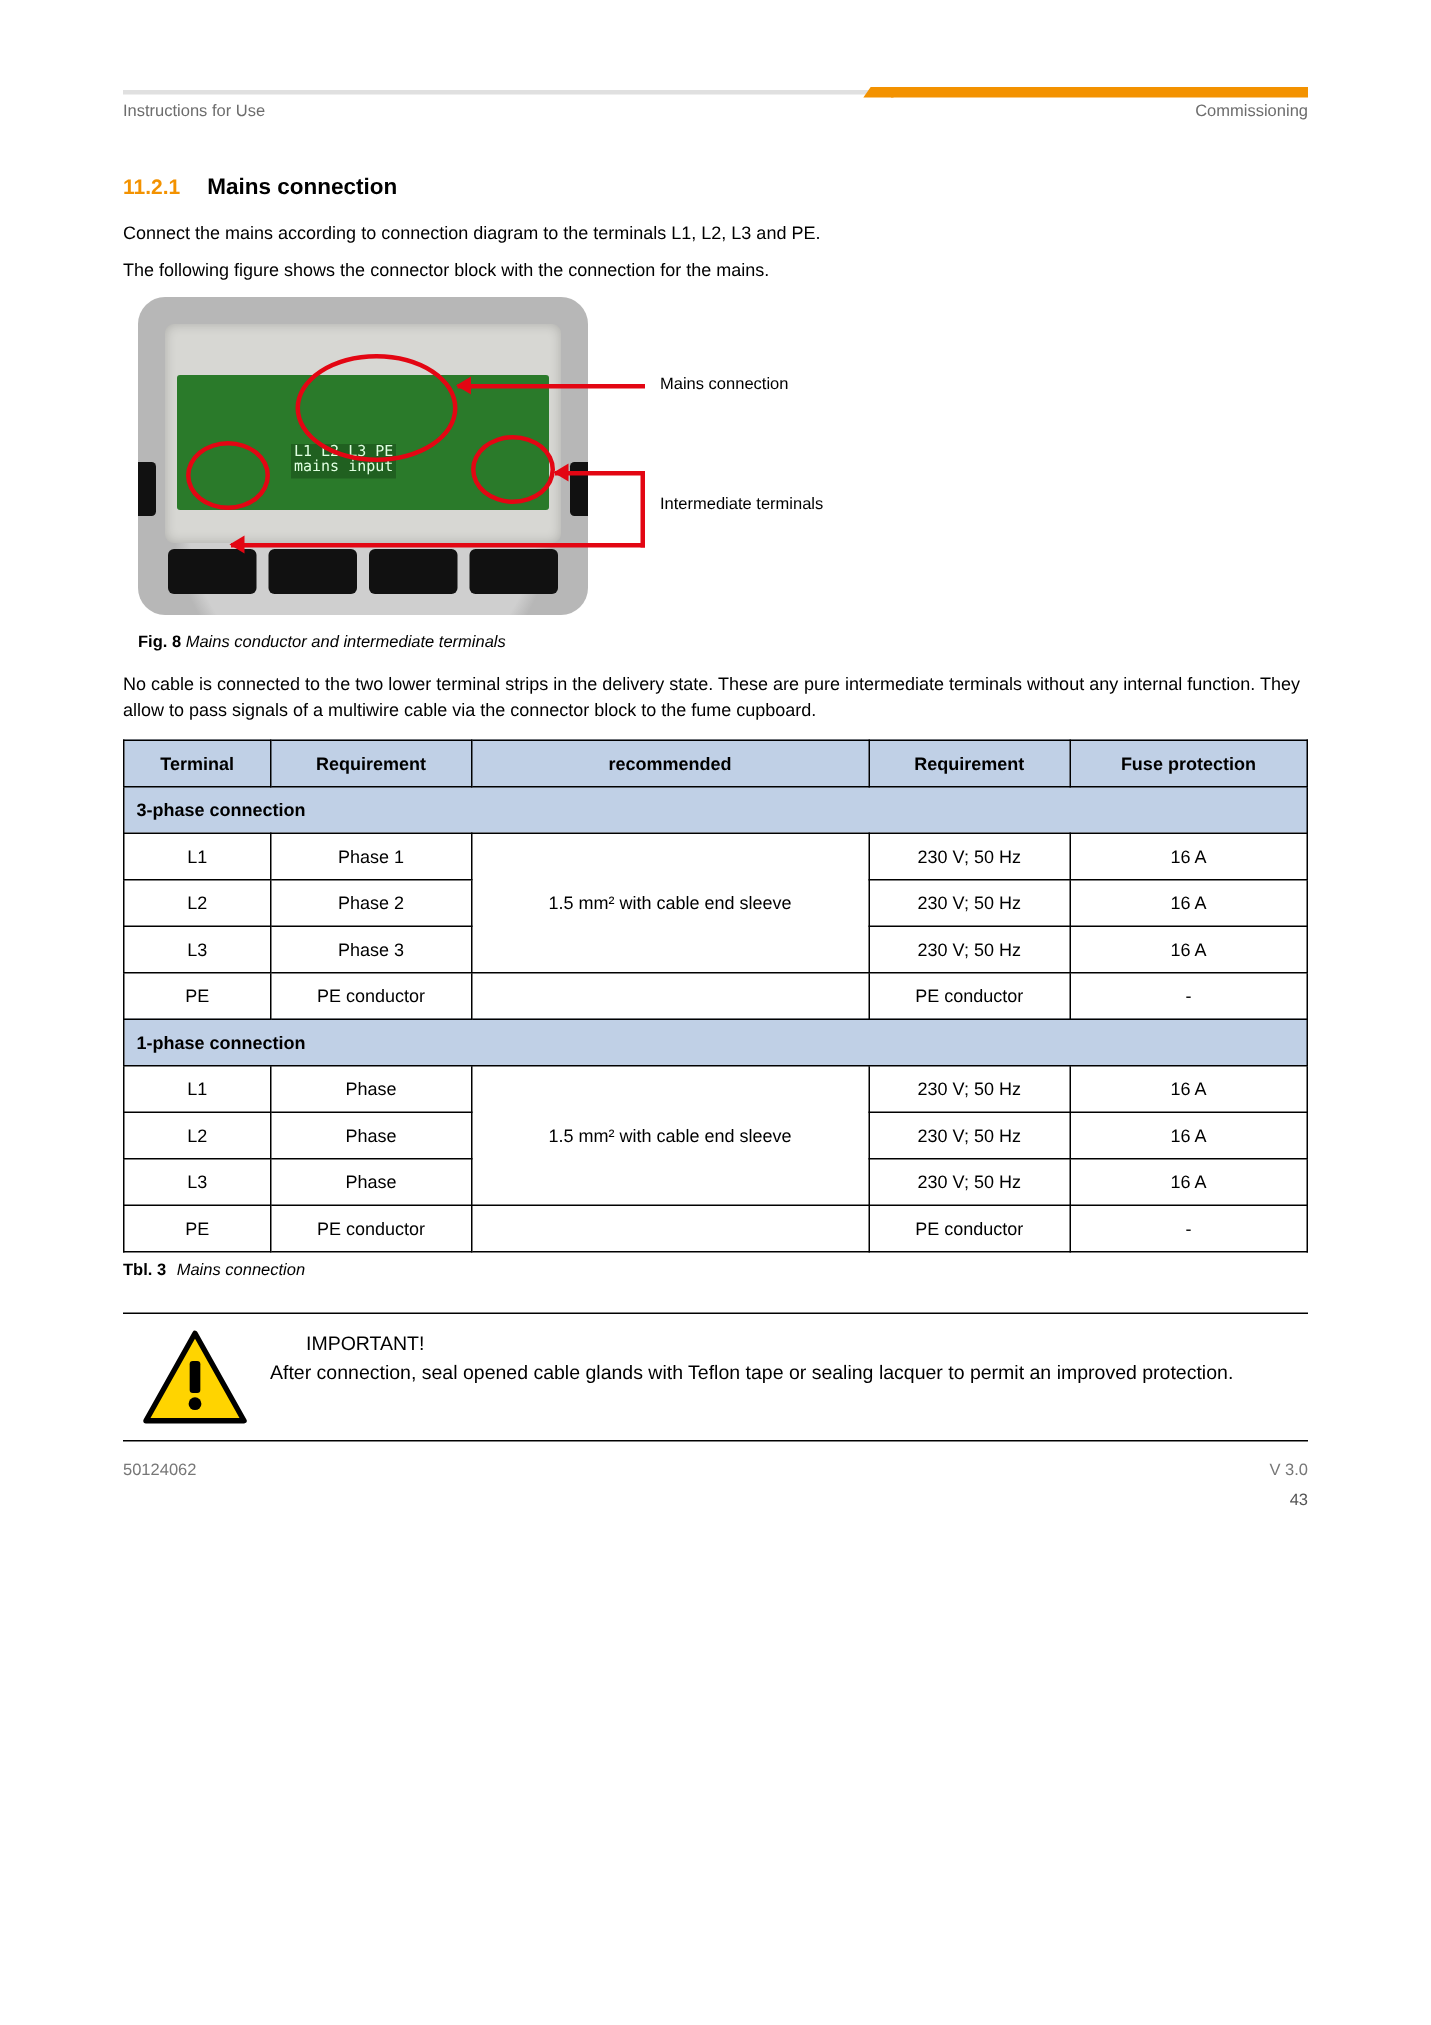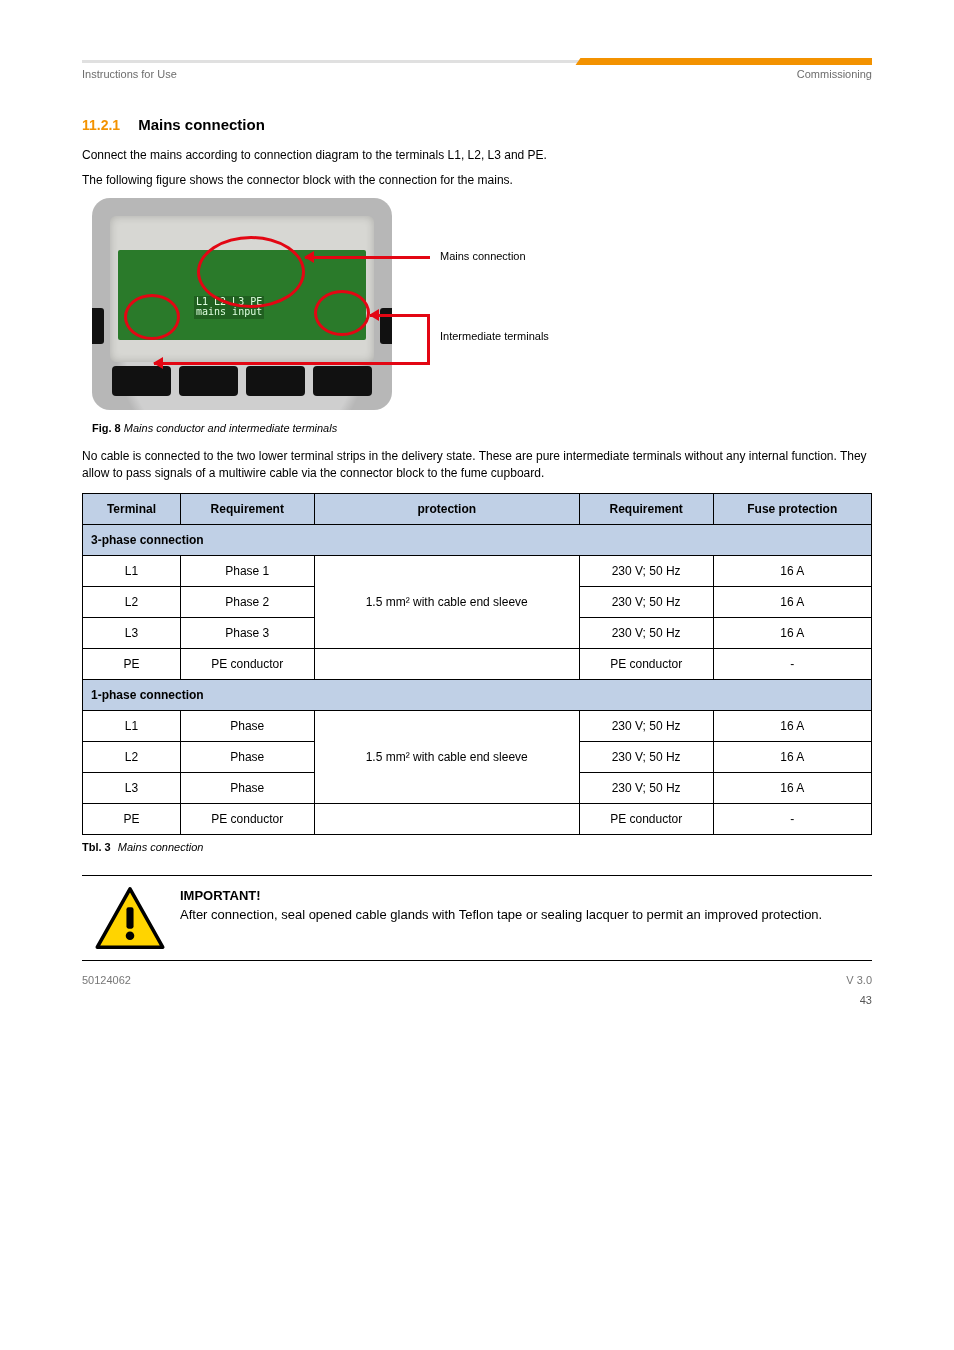--- a/index.html
+++ b/index.html
@@ -55,21 +55,21 @@
   table.data th, table.data td { border:1px solid #000; padding:8px 8px; text-align:center; vertical-align:middle;}
   table.data th { background:#c0d0e6; font-weight:bold; }
   table.data tr.sub th { background:#c0d0e6; font-weight:bold; text-align:left;}
   .tbl-caption { font-size:11px; font-style:italic; margin-top:6px;}
   .tbl-caption .tblnum{ font-weight:bold; font-style:normal; margin-right:4px;}
 
   .note-rule { border:none; border-top:1px solid #000; margin:22px 0 10px 0;}
   .note-block { display:flex; gap:14px; align-items:flex-start; margin:6px 0 6px 12px;}
   .warning-icon { width:72px; height:64px; flex:0 0 auto;}
   .note-text { font-size:13px; line-height:1.5; }
-  .note-bold { font-weight:bold; }
+  .note-bold { font-weight:normal;margin-left:24px; }
   .footer { position:absolute; left:82px; right:82px; bottom:48px; font-size:11px; color:#777;}
   .footer .line{ display:flex; justify-content:space-between;}
   .pagenum{ position:absolute; right:82px; bottom:28px; font-size:11px; color:#555;}
 </style>
 </head>
 <body>
 
 <div class="page">
 
   <div class="header-rule">
@@ -129,21 +129,21 @@
       <span>Mains conductor and intermediate terminals</span>
     </div>
 
     <p class="para" style="margin-top:14px;">No cable is connected to the two lower terminal strips in the delivery state. These are pure intermediate terminals without any internal function. They allow to pass signals of a multiwire cable via the connector block to the fume cupboard.</p>
 
     <table class="data">
       <thead>
         <tr>
           <th>Terminal</th>
           <th>Requirement</th>
-          <th>protection</th>
+          <th>recommended</th>
           <th>Requirement</th>
           <th>Fuse protection</th>
         </tr>
       </thead>
       <tbody>
         <tr class="sub">
             <th colspan="5">3-phase connection</th>
           </tr>
         <tr>
           <td>L1</td>

